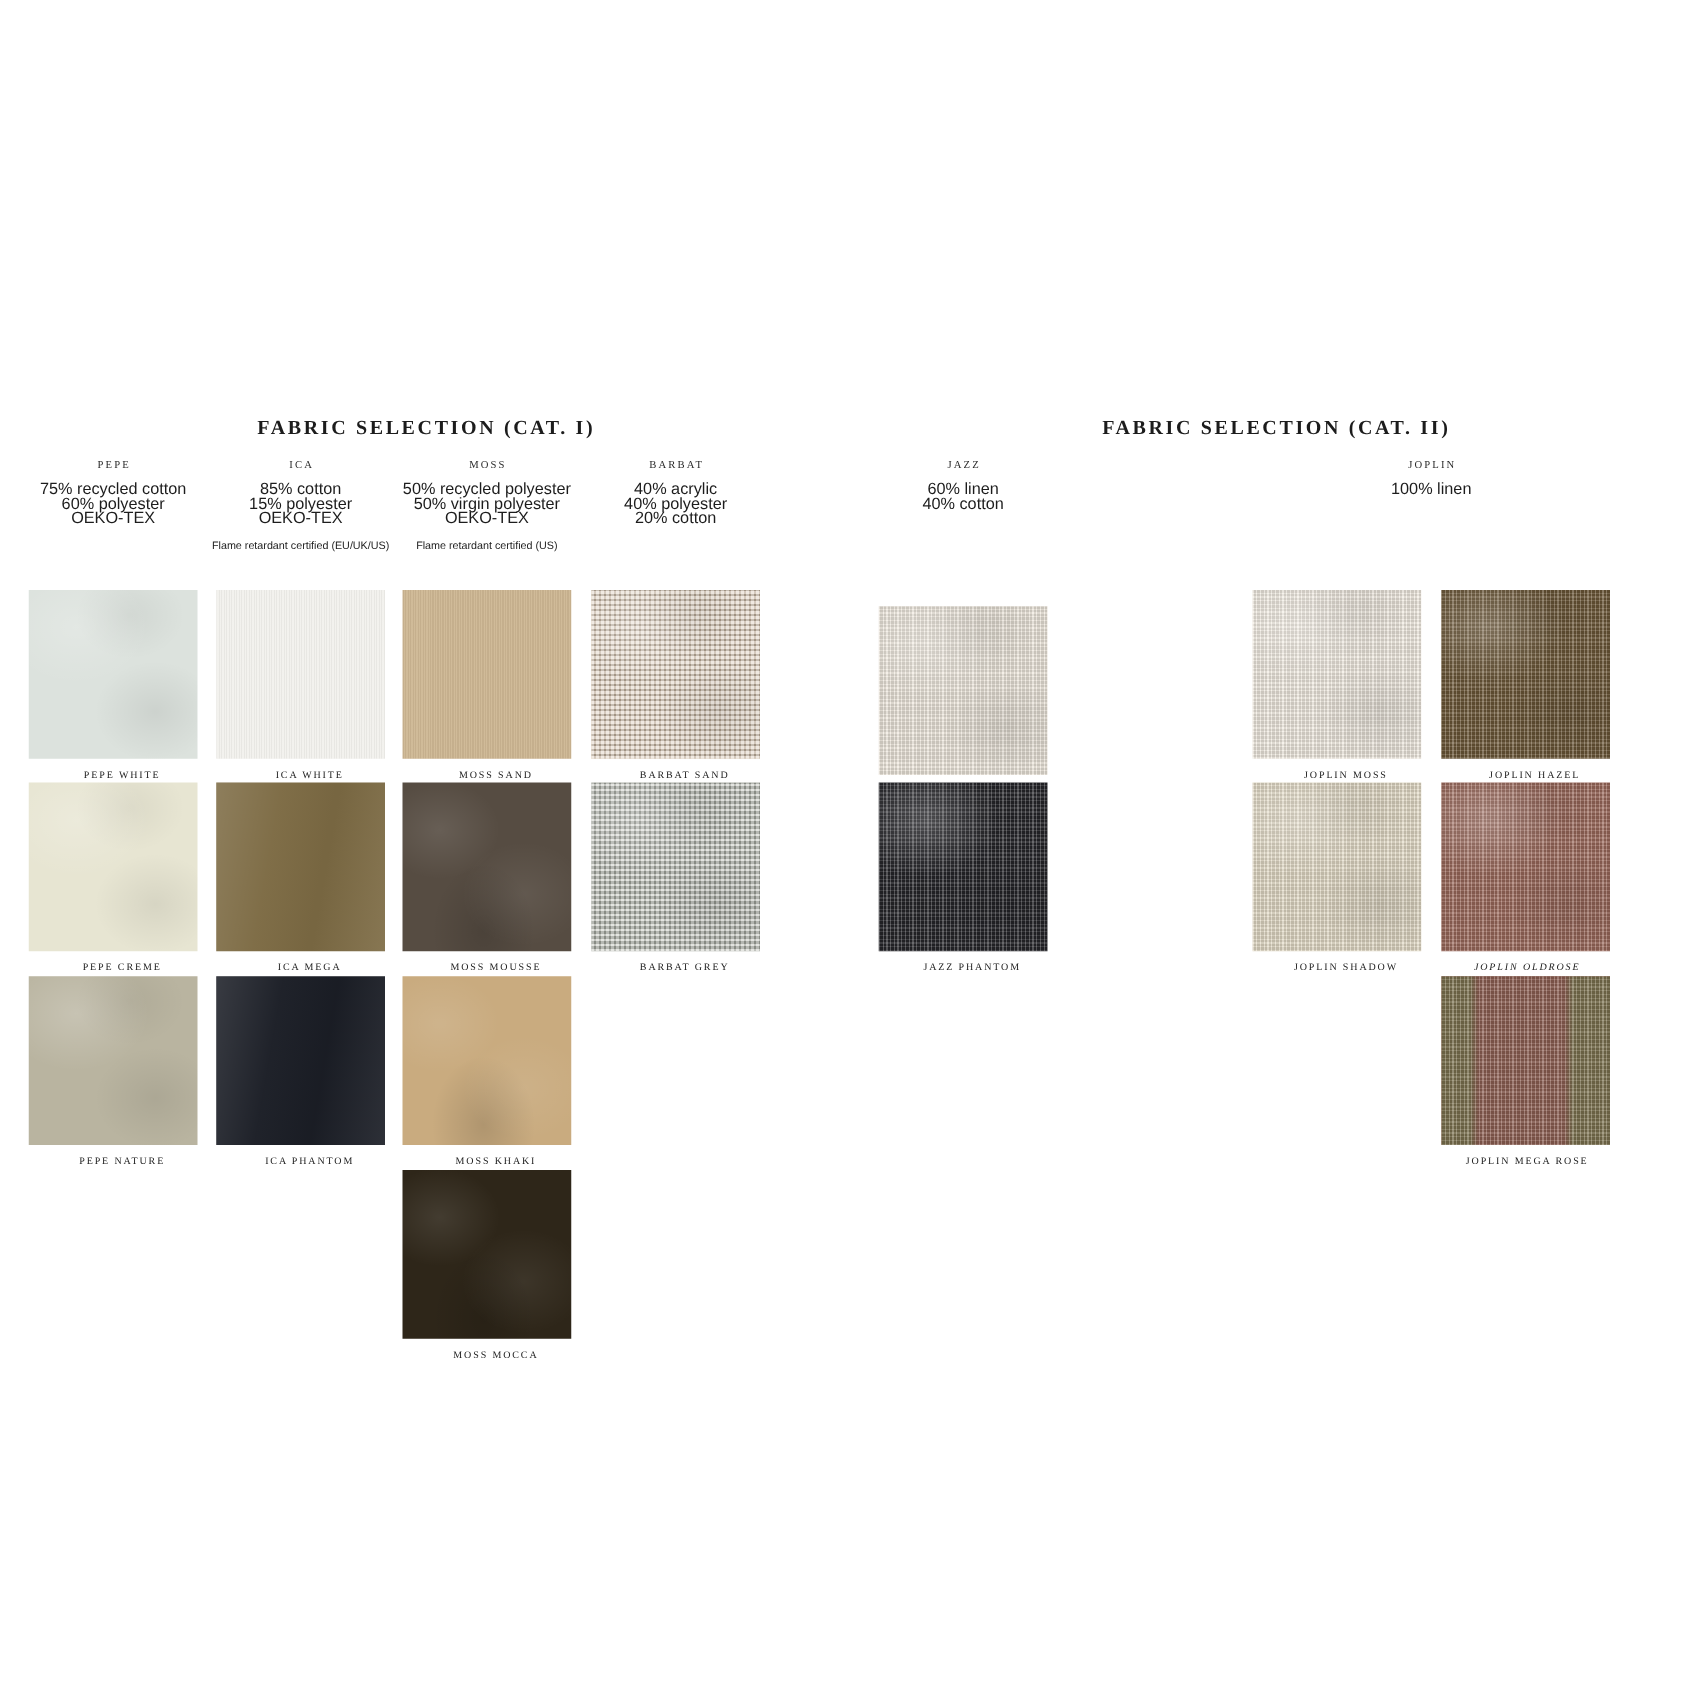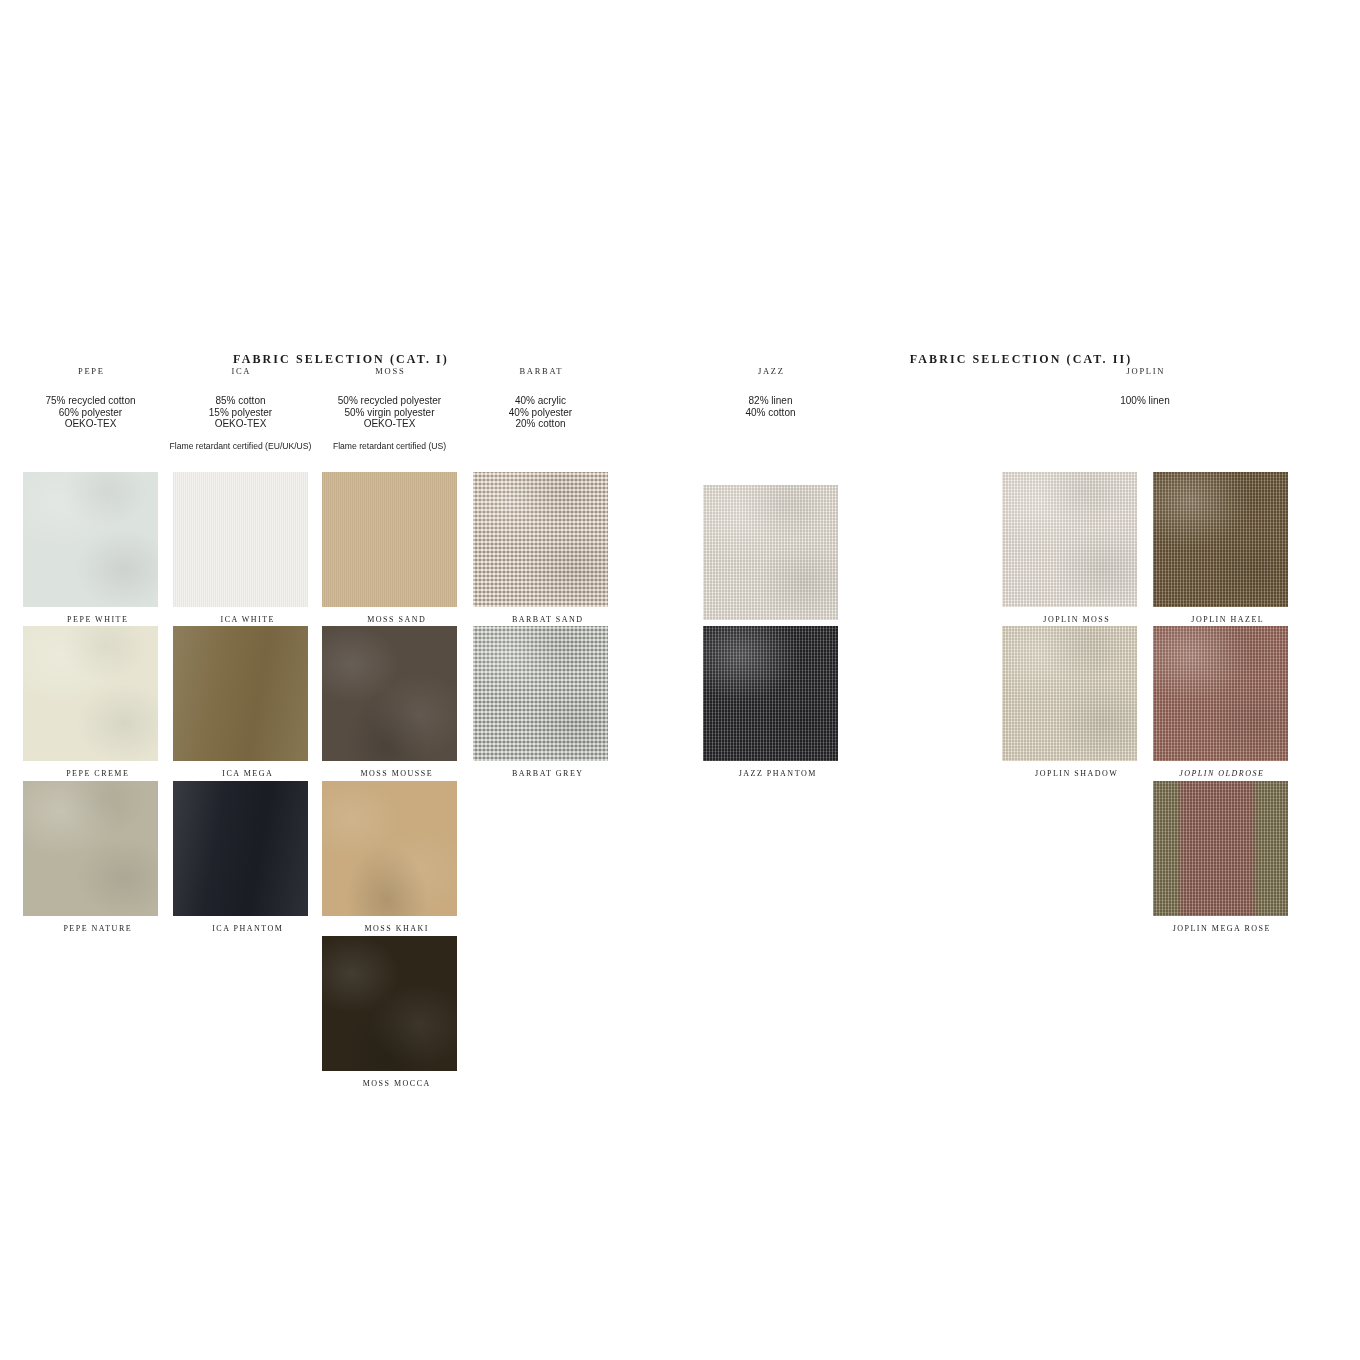--- a/index.html
+++ b/index.html
@@ -10,50 +10,50 @@
     overflow:hidden;
     position:relative;
   }
   .page{position:absolute;left:0;top:0;width:1360px;height:1360px;}
 
   .section{position:absolute;top:0;}
   .section.left{left:0;width:680px;}
   .section.right{left:680px;width:680px;}
 
   .section-title{
-    position:absolute;top:352px;left:0;width:100%;
+    position:absolute;top:334px;left:0;width:100%;
     text-align:center;
     font-family:"Liberation Serif", serif;
     font-weight:bold;
-    font-size:12px;
+    font-size:16px;
     letter-spacing:2.1px;
     color:#1c1c1c;
     white-space:nowrap;
   }
   .section.left .section-title{text-indent:2.1px;}
   .section.right .section-title{text-indent:2.1px;}
 
   
   .family{
     position:absolute;
     top:366px;
     width:150px;
     text-align:center;
   }
   .family-name{
     font-family:"Liberation Serif", serif;
     font-size:8.5px;
     letter-spacing:1.7px;
     color:#2a2a2a;
     text-indent:1.7px;
-    margin-bottom:19px;
+    margin-bottom:9px;
     white-space:nowrap;
   }
   .family-comp{
-    font-size:10px;
+    font-size:13px;
     line-height:11.6px;
     color:#1d1d1d;
     text-align:center;
   }
   .family-note{
     font-size:8.6px;
     line-height:11.6px;
     color:#1d1d1d;
     margin-top:11px;
   }
@@ -253,21 +253,21 @@
         </div>
       </div>
   </div>
 
   <div class="section right">
     <div class="section-title">FABRIC SELECTION (CAT. II)</div>
     <div class="families">
         <div class="family" style="left: 15.5px;">
           <div class="family-name">JAZZ</div>
           <div class="family-comp">
-            <div>82% linen</div>
+            <div>60% linen</div>
             <div>40% cotton</div>
           </div>
         </div>
         <div class="family" style="left: 390px;">
           <div class="family-name">JOPLIN</div>
           <div class="family-comp">
             <div>100% linen</div>
           </div>
         </div>
       </div>

